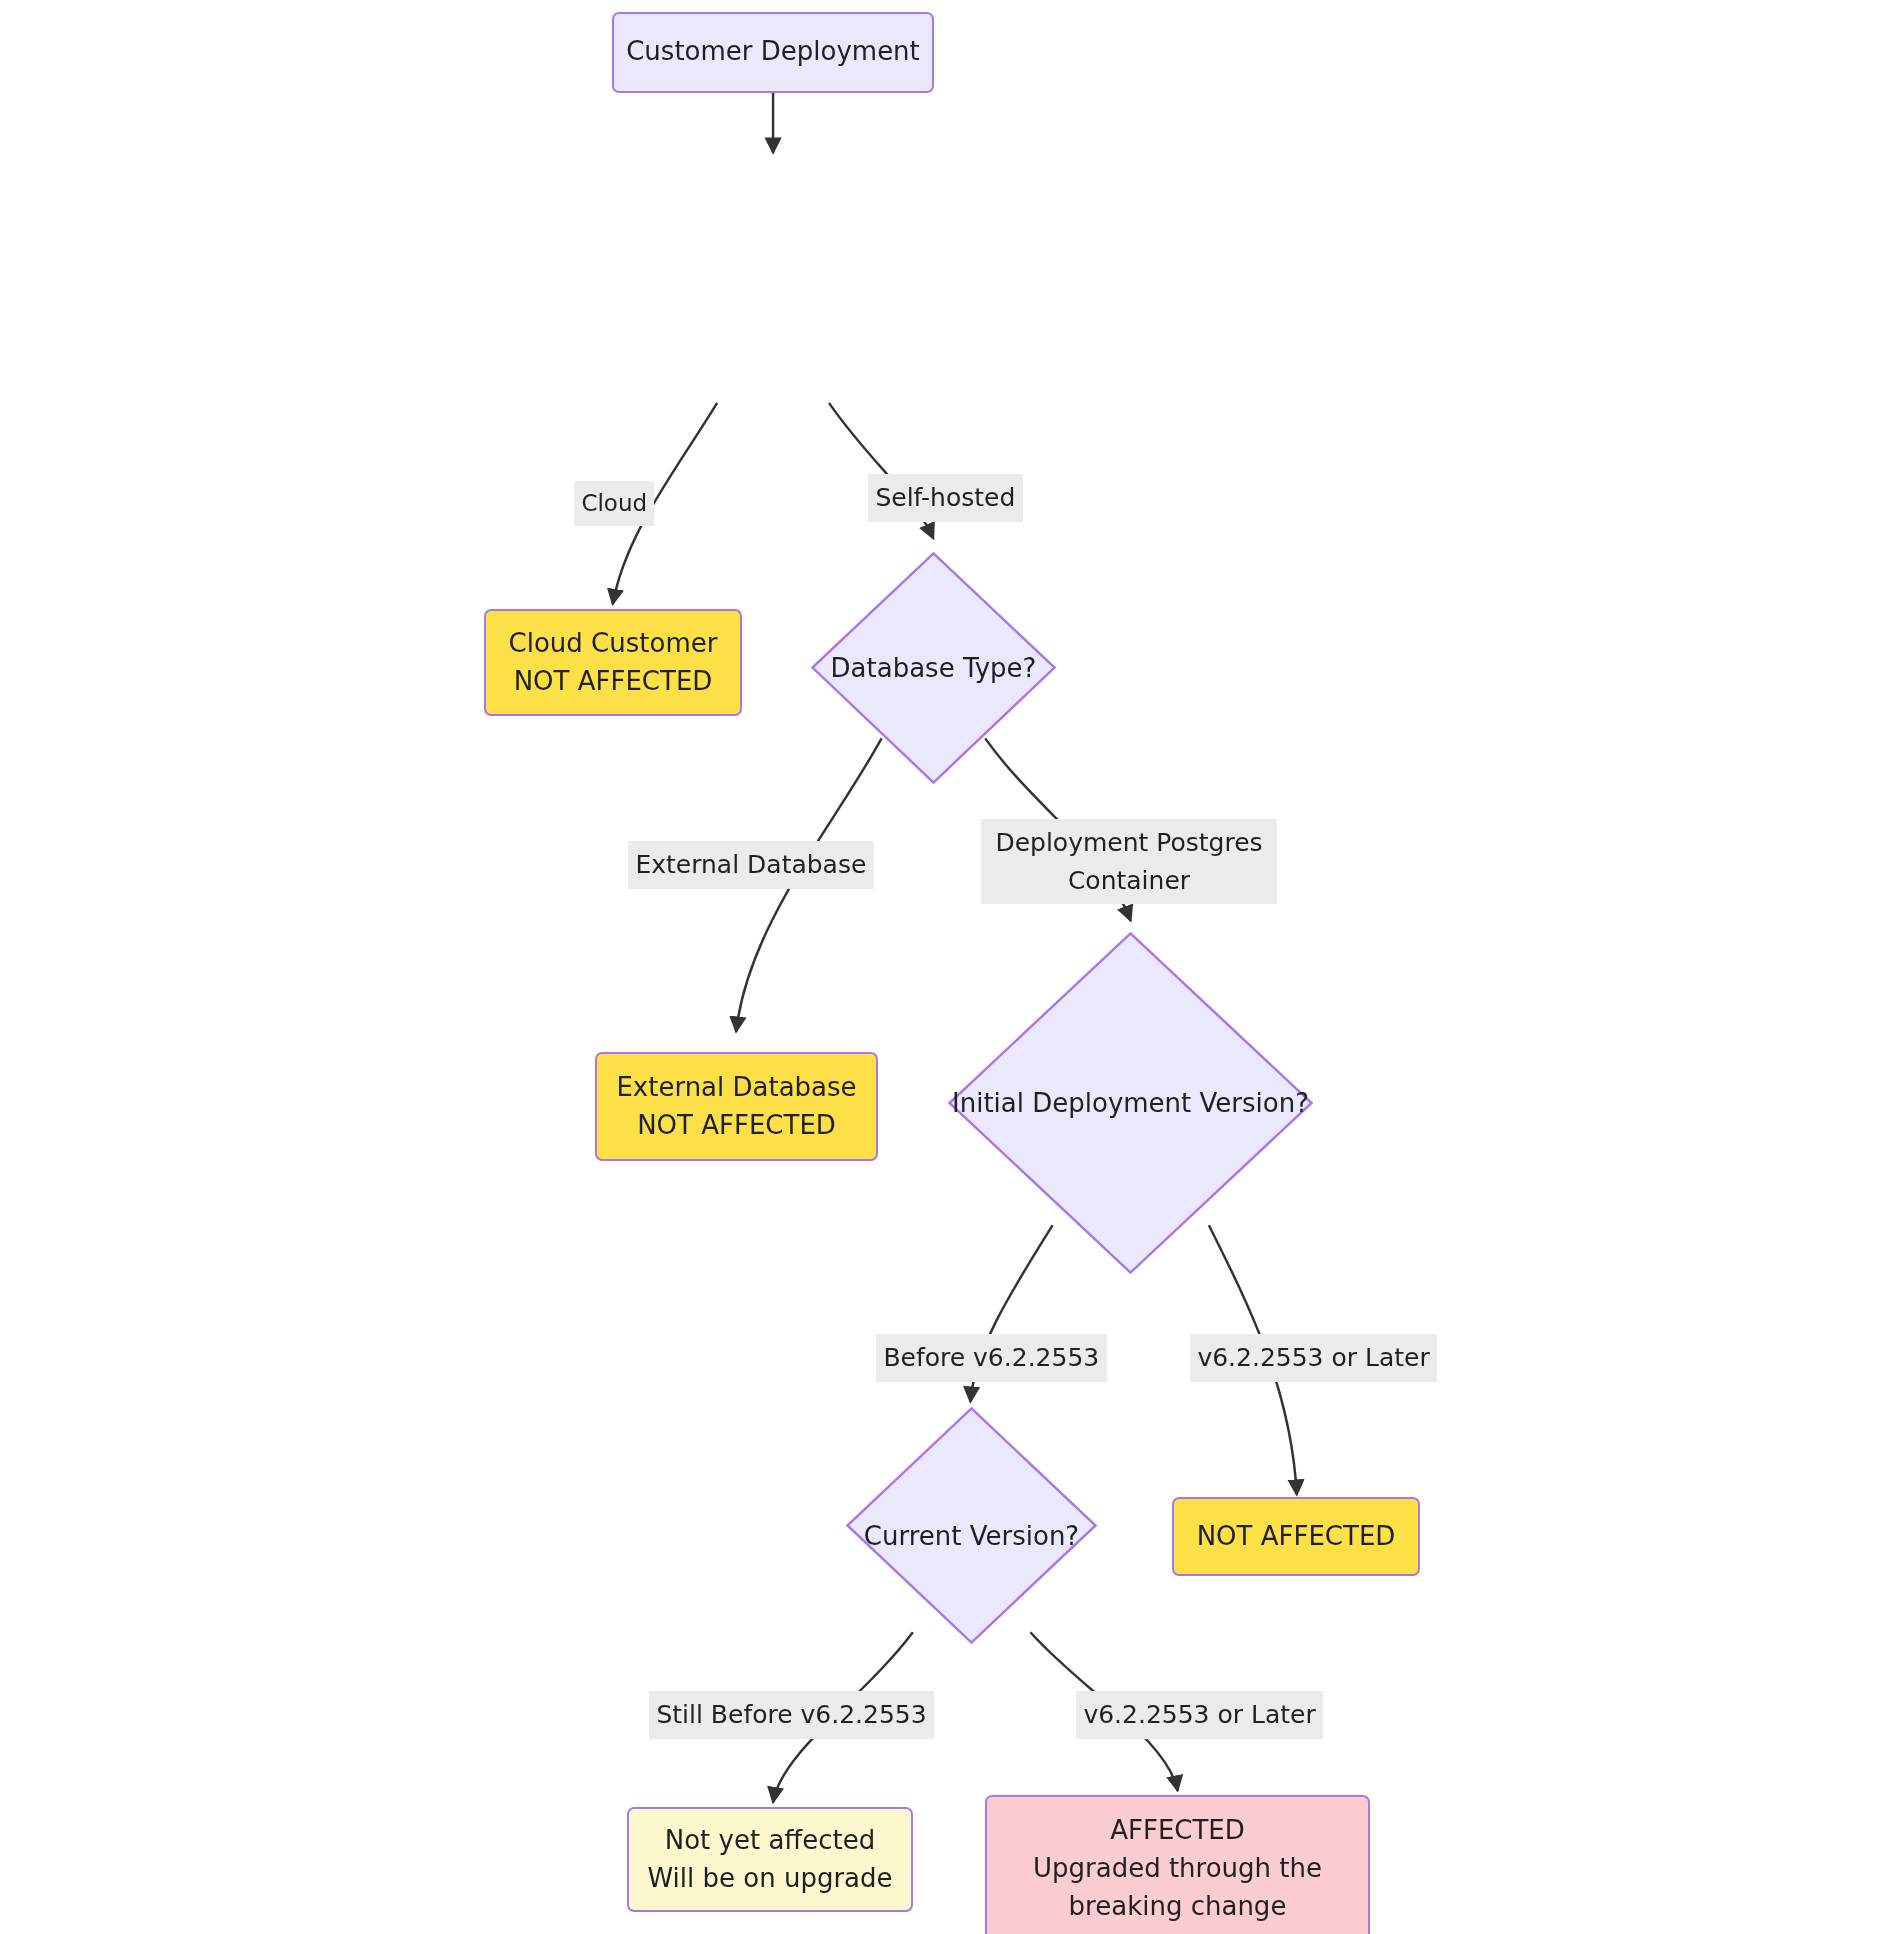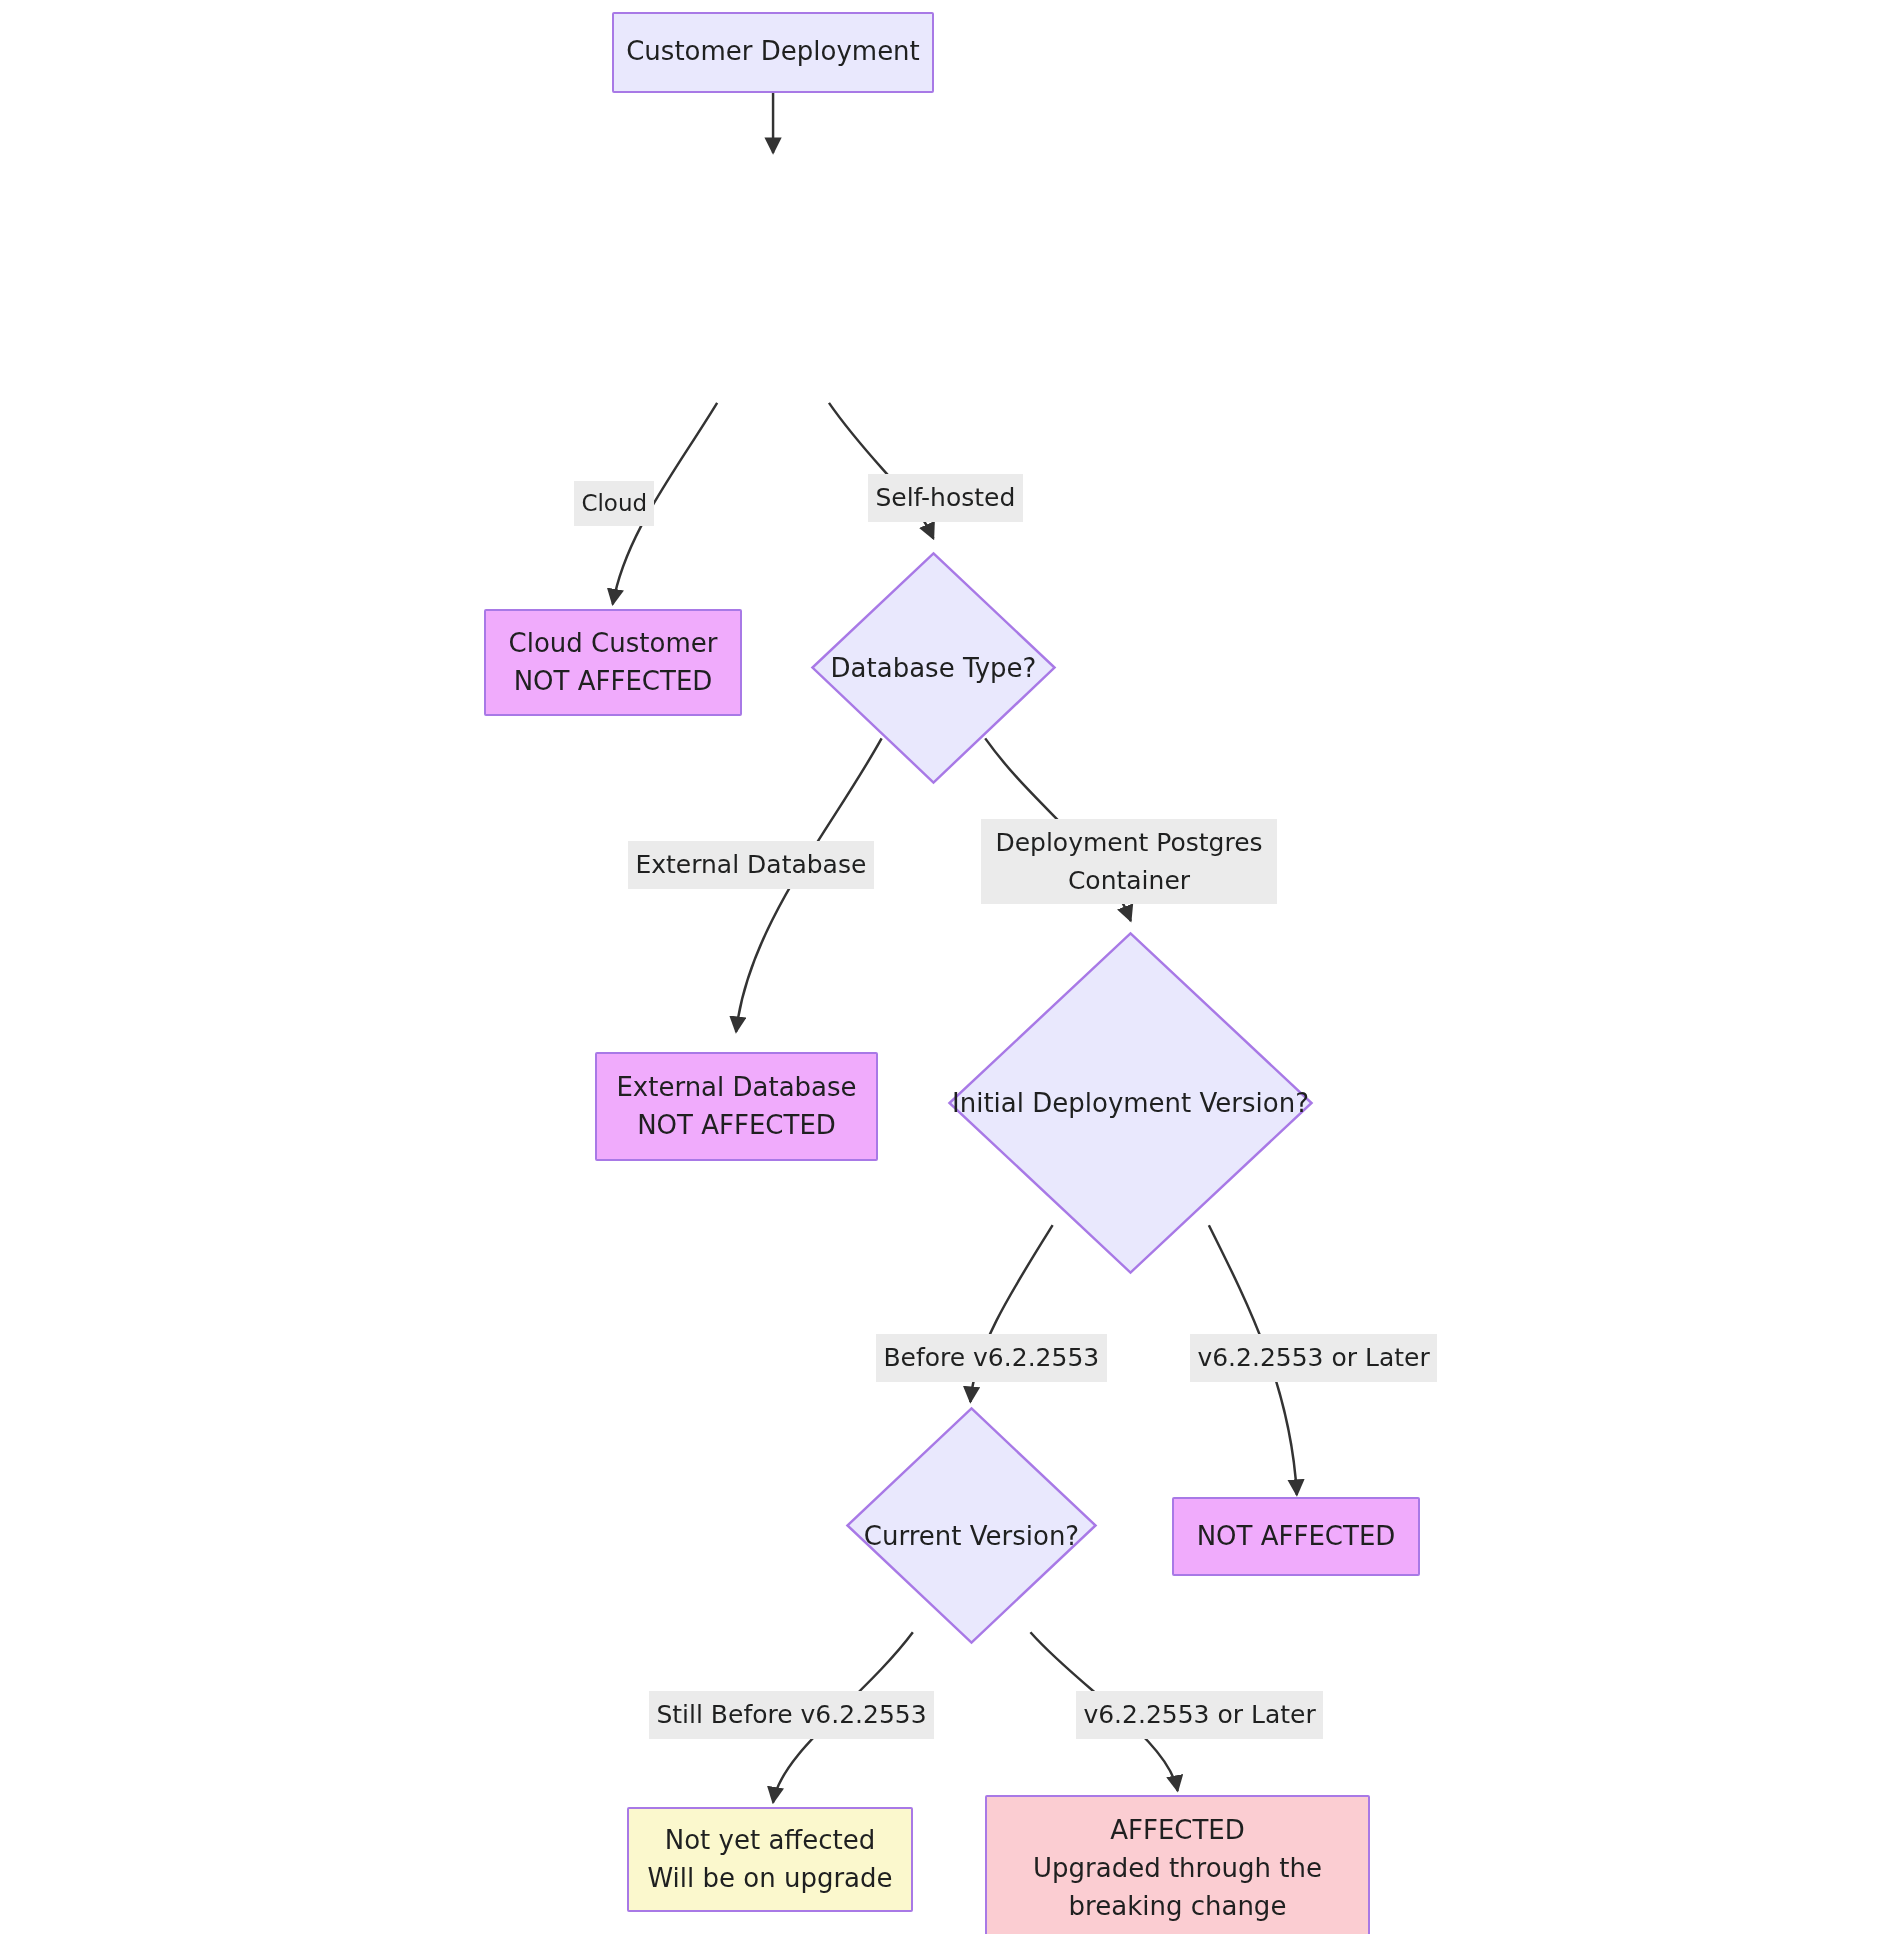--- a/index.html
+++ b/index.html
@@ -32,28 +32,28 @@
     flex-direction: column;
     align-items: center;
     justify-content: center;
     text-align: center;
     color: #1f2020;
     line-height: 1.45;
     z-index: 2;
   }
   .node.rect {
     border: 2.5px solid #a879e6;
-    border-radius: 2px;
+    border-radius: 7px;
   }
   .node .line {
     display: block;
     white-space: nowrap;
   }
   .node-process { background: #e9e8fd; }
-  .node-good    { background: #f0abfc; justify-content: center; }
+  .node-good    { background: #fde047; justify-content: center; }
   .node-warn    { background: #fbf8cd; }
   .node-bad     { background: #fbcdd2; }
 
   .diamond-wrap {
     position: absolute;
     z-index: 2;
     display: flex;
     align-items: center;
     justify-content: center;
   }

